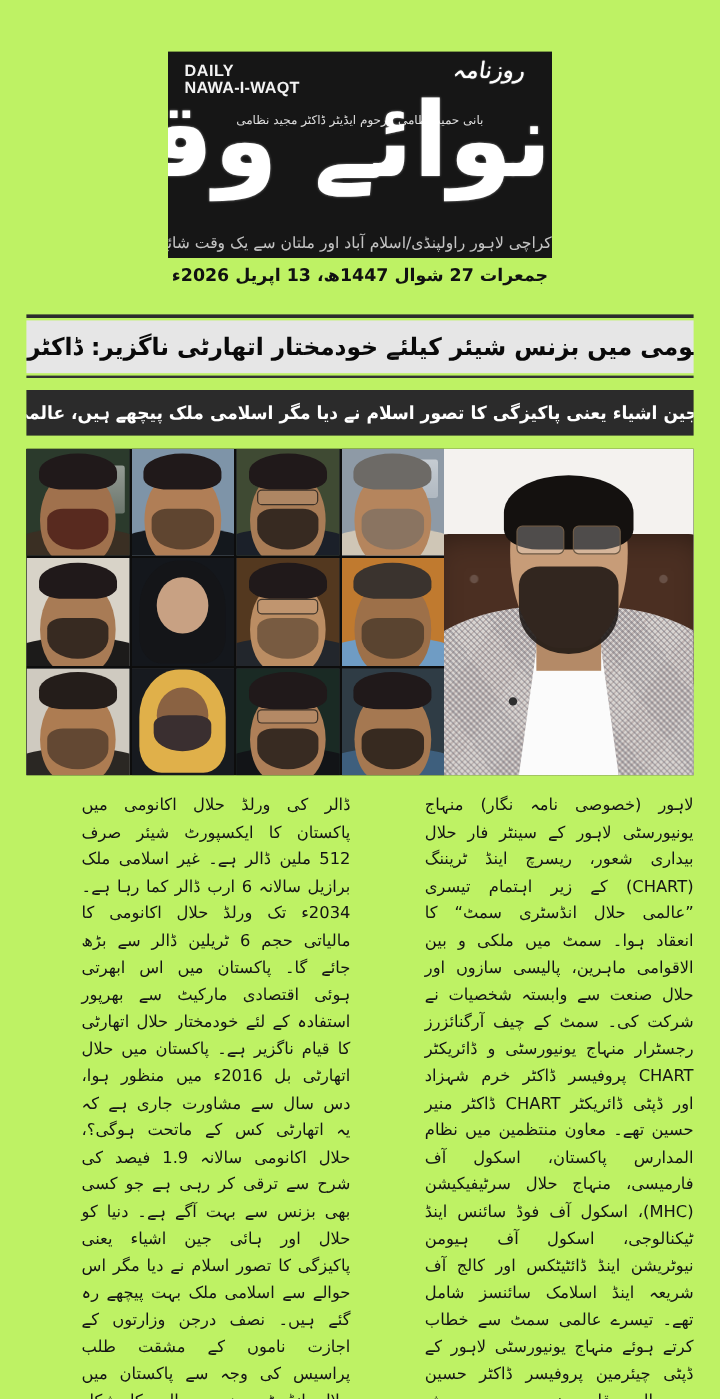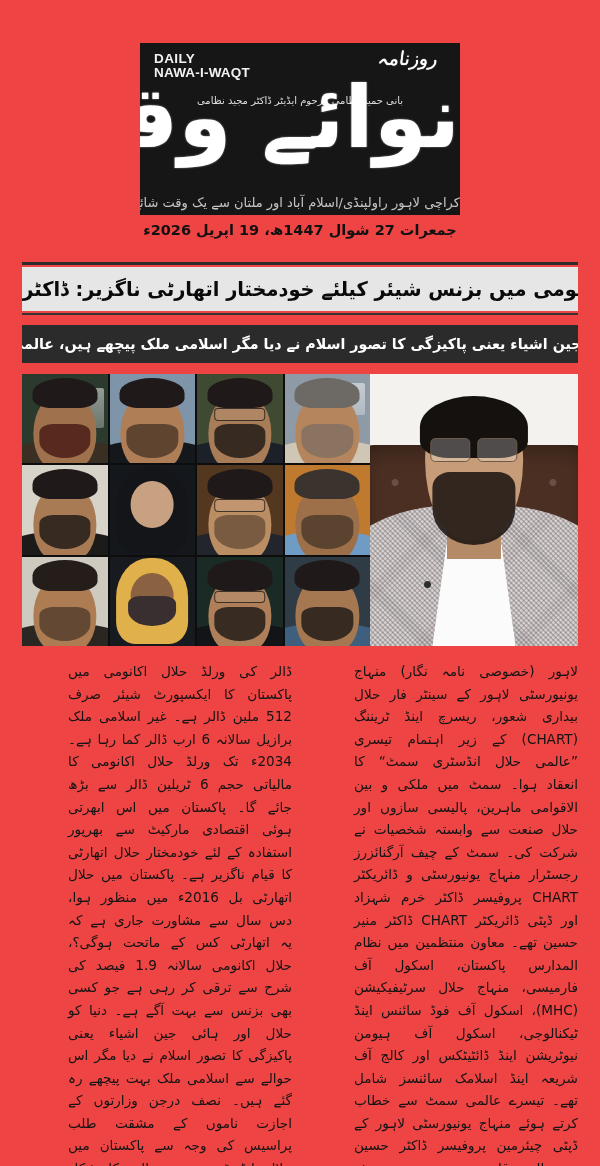--- a/index.html
+++ b/index.html
@@ -11,21 +11,21 @@
     width: 600px;
     height: 1166px;
     position: relative;
     overflow: hidden;
     font-family: "DejaVu Sans", "Liberation Sans", sans-serif;
   }
 
   .page {
     position: absolute;
     inset: 0;
-    background: #ef4444;
+    background: #bef264;
     text-decoration: underline;
   }
 
   
   .masthead {
     position: absolute;
     left: 140px;
     top: 43px;
     width: 320px;
     height: 172px;
@@ -444,21 +444,21 @@
     <div class="masthead-latin">
       <div class="l1">DAILY</div>
       <div class="l2">NAWA-I-WAQT</div>
     </div>
     <div class="masthead-kicker">روزنامہ</div>
     <div class="masthead-sub">بانی حمید نظامی مرحوم ایڈیٹر ڈاکٹر مجید نظامی</div>
     <div class="masthead-title">نوائے وقت</div>
     <div class="masthead-cities">کراچی لاہور راولپنڈی/اسلام آباد اور ملتان سے یک وقت شائع ہوتا ہے</div>
   </div>
 
-  <div class="dateline">جمعرات 27 شوال 1447ھ، 19 اپریل 2026ء</div>
+  <div class="dateline">جمعرات 27 شوال 1447ھ، 13 اپریل 2026ء</div>
 
   <div class="rule-top"></div>
   <div class="headline-band">
     <div class="headline-text">ورلڈ حلال اکانومی میں بزنس شیئر کیلئے خودمختار اتھارٹی ناگزیر: ڈاکٹر حسین قادری</div>
   </div>
   <div class="rule-mid"></div>
 
   <div class="subhead-band">
     <div class="subhead-text">دنیا کو حلال، ہائی جین اشیاء یعنی پاکیزگی کا تصور اسلام نے دیا مگر اسلامی ملک پیچھے ہیں، عالمی سمٹ میں خطاب</div>
   </div>

